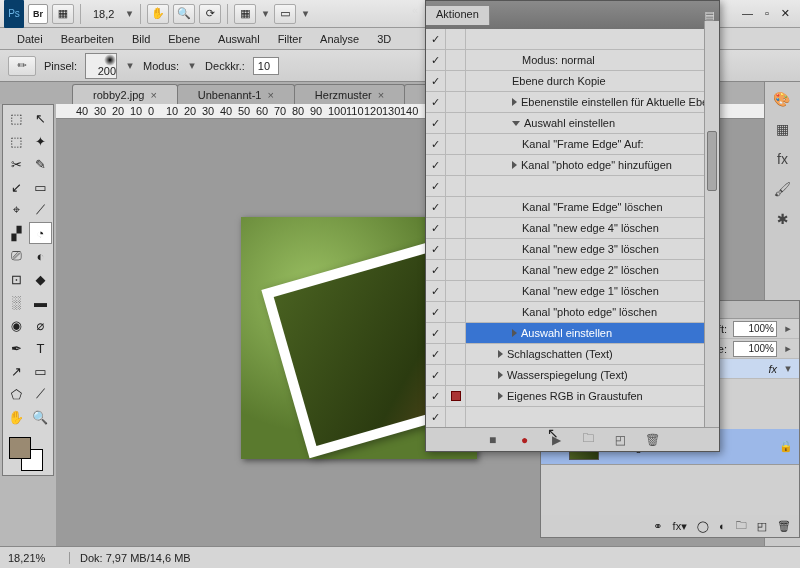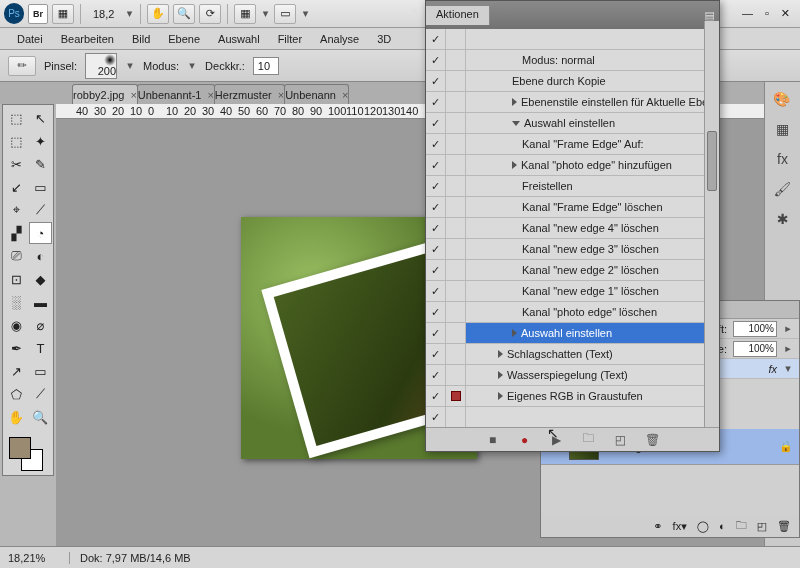--- a/index.html
+++ b/index.html
@@ -1,37 +1,37 @@
 <!DOCTYPE html>
 <html><head>
 <meta charset="utf-8">
 <style>
 *{box-sizing:border-box;margin:0;padding:0;font-family:"Segoe UI",Tahoma,sans-serif;font-size:11px;color:#222;user-select:none}
 body{background:#b8b8b8;width:800px;height:568px;overflow:hidden;position:relative}
 
 .topbar{height:28px;background:linear-gradient(#e9e9e9,#d8d8d8);border-bottom:1px solid #999;display:flex;align-items:center;padding:0 4px;gap:4px}
-.ps-icon{width:20px;height:21px;background:#073e6a;border-radius:10px;display:flex;align-items:center;justify-content:center;color:#6db7e8;font-weight:normal;font-size:10px}
+.ps-icon{width:20px;height:28px;background:#073e6a;border-radius:1px;display:flex;align-items:center;justify-content:center;color:#6db7e8;font-weight:normal;font-size:10px}
 .br-icon{width:20px;height:20px;background:#fff;border:1px solid #999;border-radius:2px;display:flex;align-items:center;justify-content:center;font-weight:bold;font-size:9px}
 .tb-btn{width:22px;height:20px;border:1px solid #aaa;background:linear-gradient(#f4f4f4,#ddd);border-radius:2px;display:flex;align-items:center;justify-content:center}
 .tb-sep{width:1px;height:20px;background:#aaa;margin:0 2px}
 .zoom-val{padding:0 6px}
 .dd{width:10px;text-align:center;color:#555}
 .win-ctrl{margin-left:auto;display:flex;gap:12px;color:#666;font-size:13px;padding-right:6px}
 
 .menubar{height:22px;background:#d6d6d6;border-bottom:1px solid #999;display:flex;align-items:center;padding-left:8px;gap:0}
 .menubar span{padding:3px 9px;cursor:default}
 
 .optbar{height:32px;background:linear-gradient(#dcdcdc,#cfcfcf);border-bottom:1px solid #888;display:flex;align-items:center;padding-left:8px;gap:8px}
 .brush-swatch{width:32px;height:26px;border:1px solid #888;background:#eee;display:flex;flex-direction:column;align-items:flex-end;justify-content:center;font-size:9px;line-height:1;position:relative}
 .brush-swatch .dot{width:12px;height:12px;background:radial-gradient(circle,#000 0%,rgba(0,0,0,0) 70%);border-radius:50%}
 .opt-lbl{font-size:11px}
 .opt-input{height:18px;border:1px solid #888;background:#fff;padding:0 4px;font-size:11px}
 
 .tabs{height:22px;background:#aeaeae;display:flex;align-items:flex-end;padding-left:72px}
-.tab{height:20px;background:#aeaeae;border:1px solid #7a7a7a;border-bottom:none;border-radius:3px 3px 0 0;padding:2px 0;display:flex;align-items:center;gap:6px;color:#333;margin-right:-1px}
+.tab{height:20px;background:#aeaeae;border:1px solid #7a7a7a;border-bottom:none;border-radius:3px 3px 0 0;padding:2px 20px;display:flex;align-items:center;gap:6px;color:#333;margin-right:-1px}
 .tab.active{background:#c9c9c9}
 .tab .close{color:#555;font-size:11px}
 
 .tools{position:absolute;left:2px;top:104px;width:52px;background:#d6d6d6;border:1px solid #7a7a7a;padding:2px;display:grid;grid-template-columns:1fr 1fr;gap:1px}
 .tool{width:23px;height:22px;border:1px solid transparent;display:flex;align-items:center;justify-content:center;font-size:13px;background:#d6d6d6}
 .tool.sel{background:#fff;border:1px solid #888}
 .swatches{grid-column:1/3;height:40px;position:relative;margin-top:4px}
 .sw-fg{width:22px;height:22px;border:1px solid #000;background:#9a8a72;position:absolute;left:4px;top:4px}
 .sw-bg{width:22px;height:22px;border:1px solid #000;background:#fff;position:absolute;left:16px;top:16px}
 
@@ -293,23 +293,20 @@
         <div class="row-txt indent2">
           <span class="tri"></span>
           <span>Kanal "photo edge" hinzufügen</span>
         </div>
       </div>
       <div class="row">
         <div class="col-chk">
           <span class="chk">✓</span>
         </div>
         <div class="col-mod"></div>
-        <div class="row-txt indent3">
-          <span>Freistellen</span>
-        </div>
       </div>
       <div class="row">
         <div class="col-chk">
           <span class="chk">✓</span>
         </div>
         <div class="col-mod"></div>
         <div class="row-txt indent3">
           <span>Kanal "Frame Edge" löschen</span>
         </div>
       </div>

